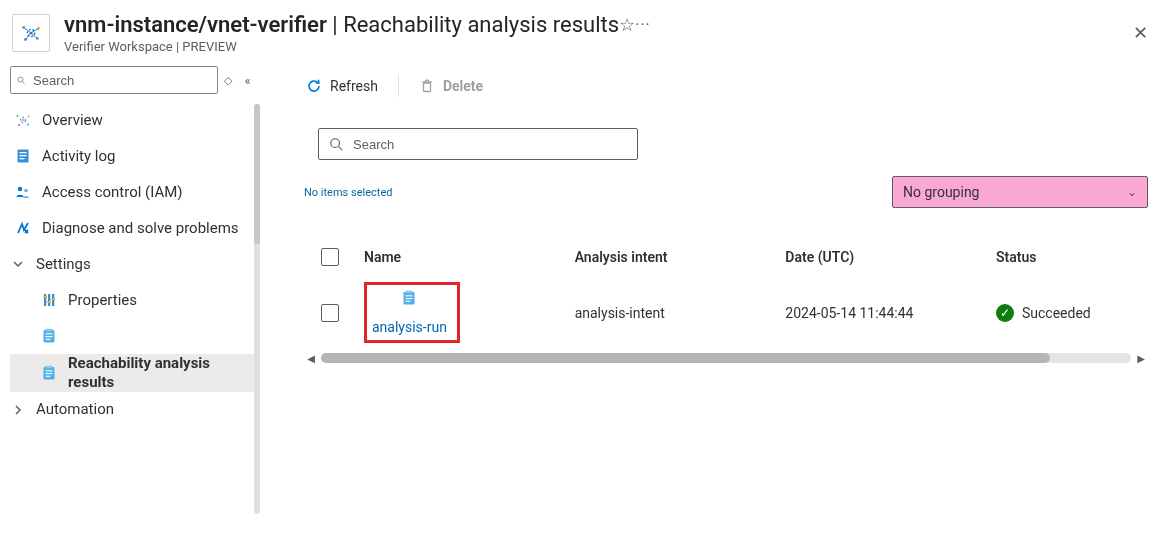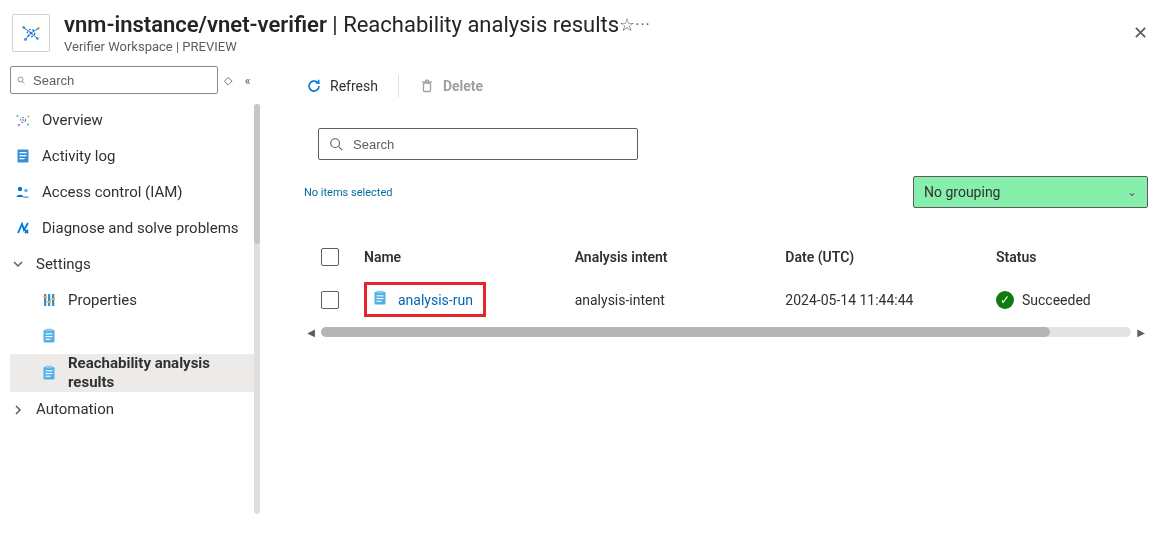--- a/index.html
+++ b/index.html
@@ -148,28 +148,28 @@
 
   .sel-row {
     display: flex; align-items: center;
     margin-top: 16px;
     padding: 0 0 0 0;
   }
   .sel-text { font-size: 11px; color: #0369a1; }
   .grouping-select {
     margin-left: auto;
     height: 32px;
-    width: 235px;
+    width: 256px;
     border: 1px solid #605e5c;
     border-radius: 2px;
     display:flex; align-items:center; justify-content:space-between;
     padding: 0 10px;
     font-size: 14px;
     cursor:pointer;
-    background:#86efac;
+    background:#f9a8d4;
   }
   .grouping-select .chev { font-size:12px; color:#605e5c;}
 
   .grid {
     margin-top: 28px;
     width: 100%;
   }
   .grid-header, .grid-row {
     display: grid;
     grid-template-columns: 52px 1fr 1fr 1fr 160px;
@@ -183,20 +183,21 @@
   .chk {
     width:18px; height:18px; border:1px solid #605e5c; border-radius:2px; background:#fff; cursor:pointer;
   }
   .name-link {
     color: #0067b8; cursor:pointer;
   }
   .name-box-highlight {
     border: 3px solid #e3242b;
     display:inline-flex; align-items:center; gap:10px;
     padding: 5px 10px 5px 5px;
+    flex-direction: column;
   }
   .status-pill { display:flex; align-items:center; gap:8px; }
   .status-dot {
     width:18px; height:18px; border-radius:50%; background:#107c10;
     display:flex; align-items:center; justify-content:center; color:#fff; font-size:12px;
   }
 
   .hscroll {
     position: relative;
     height: 14px;

